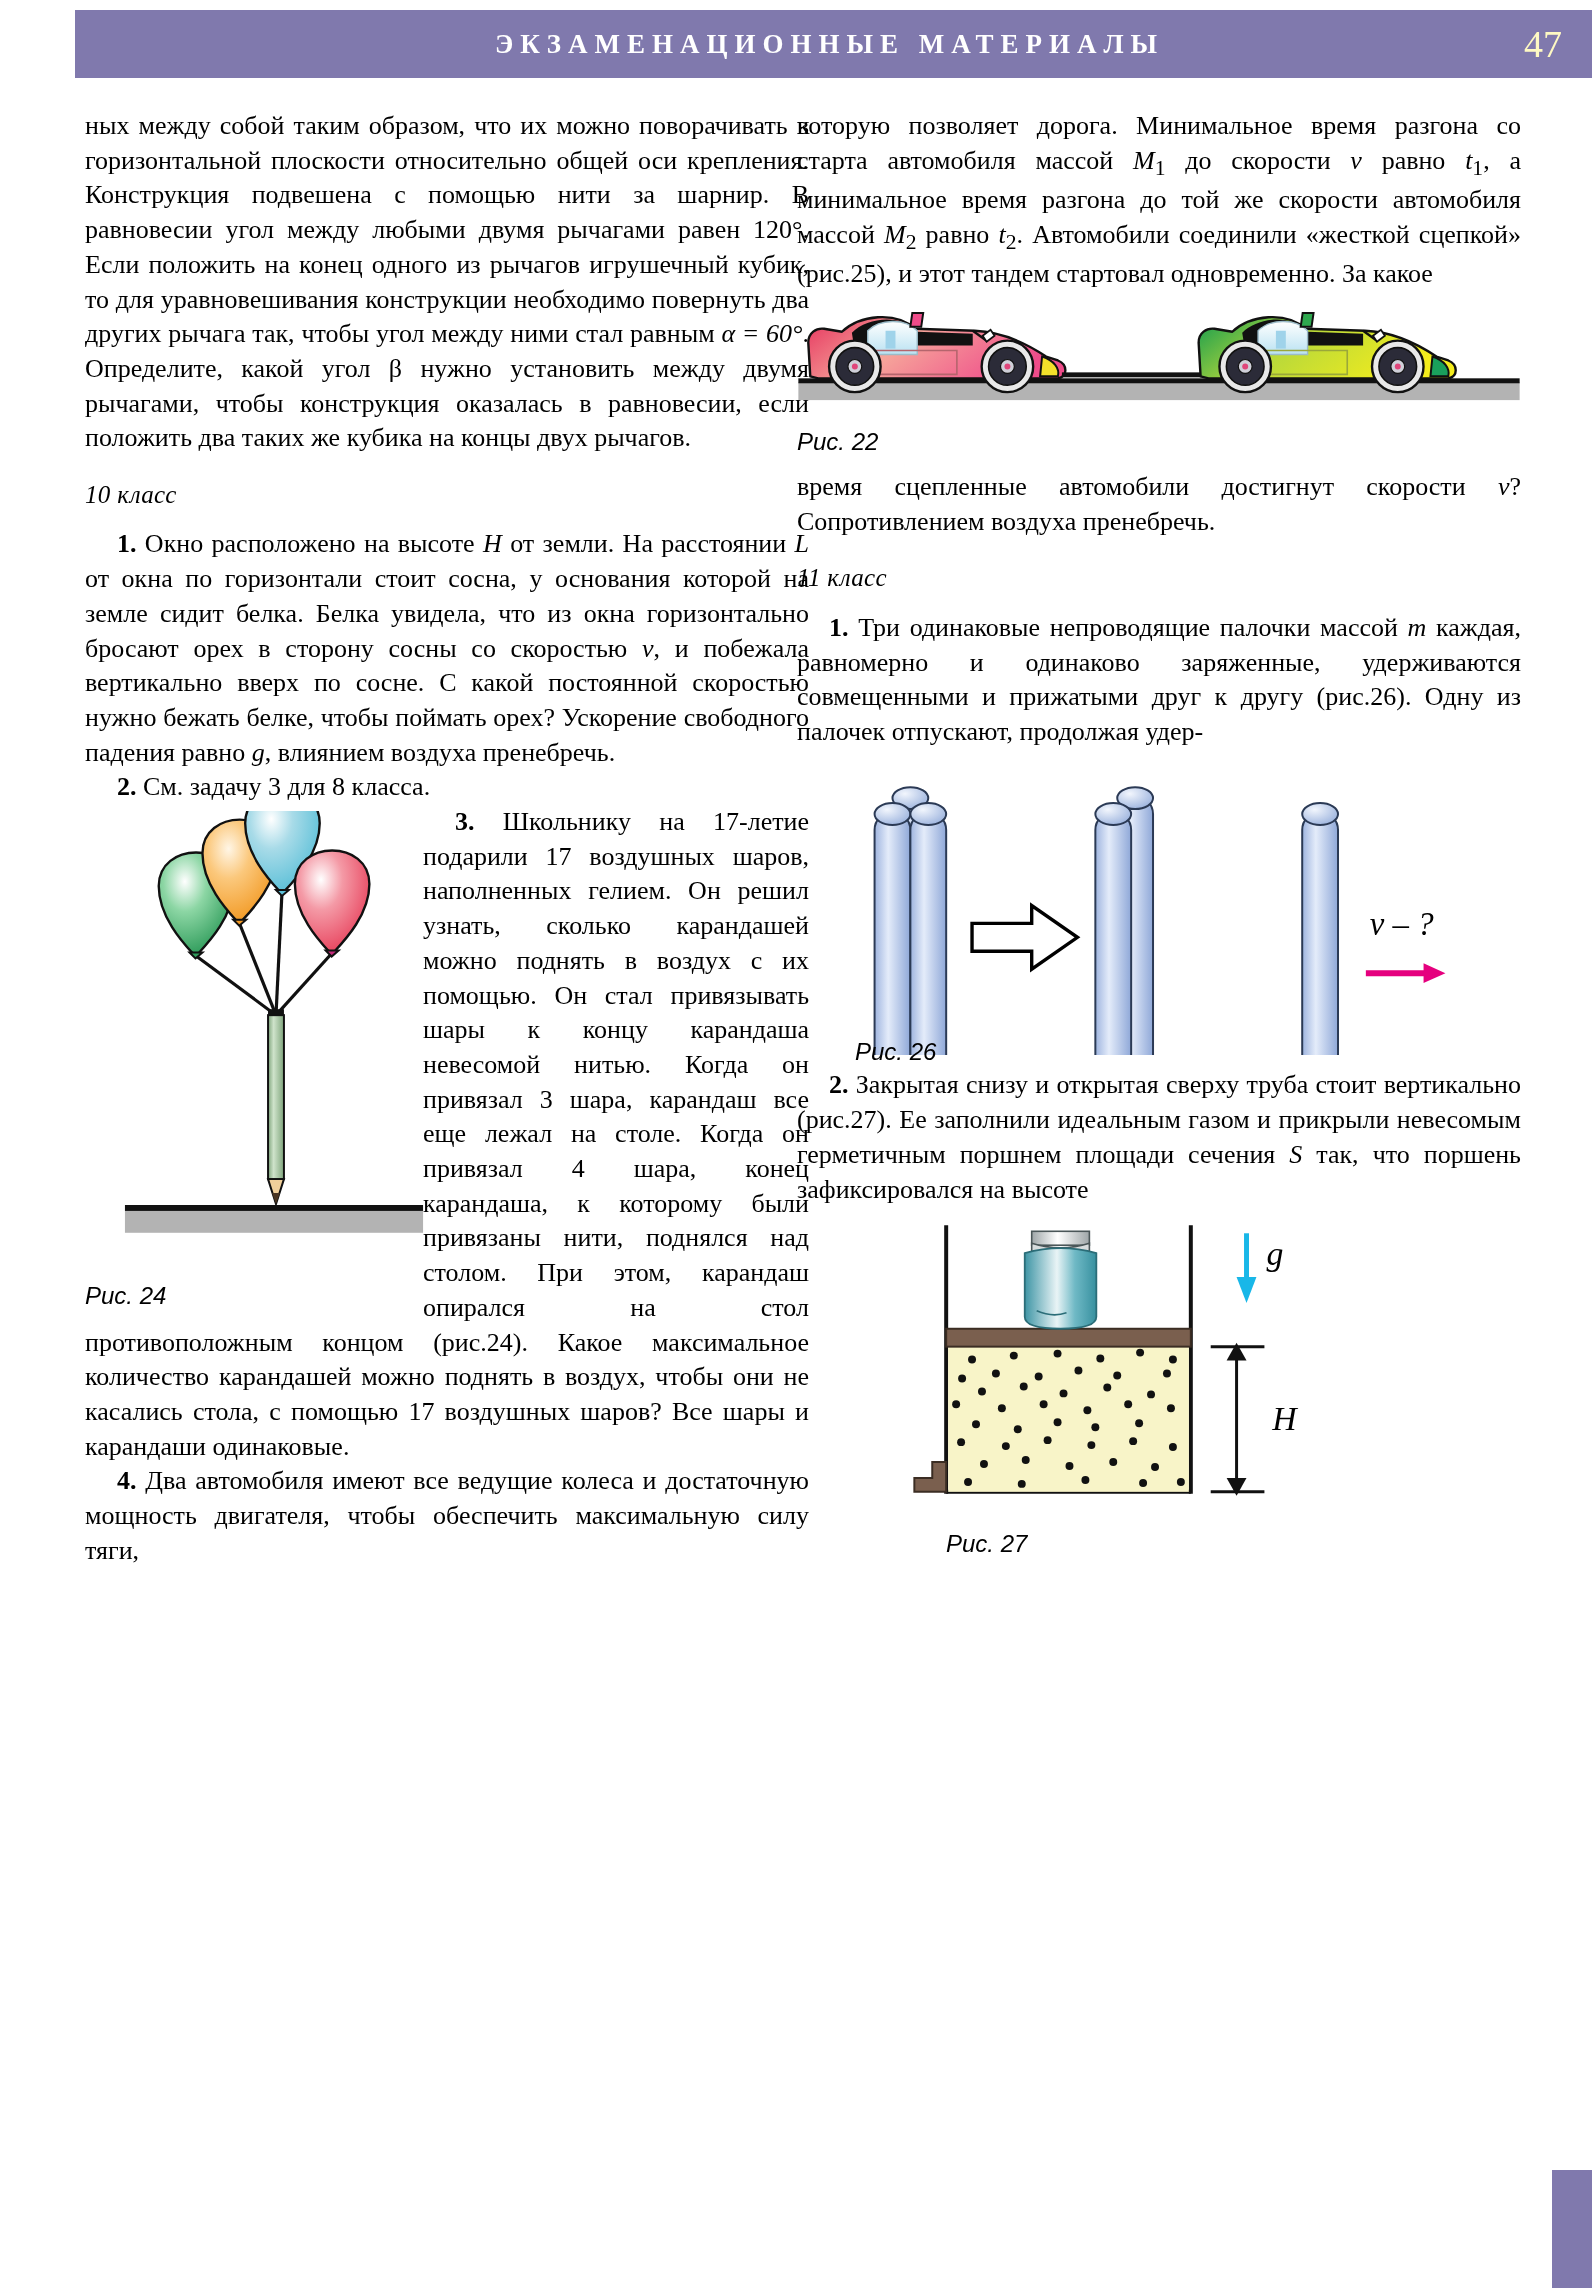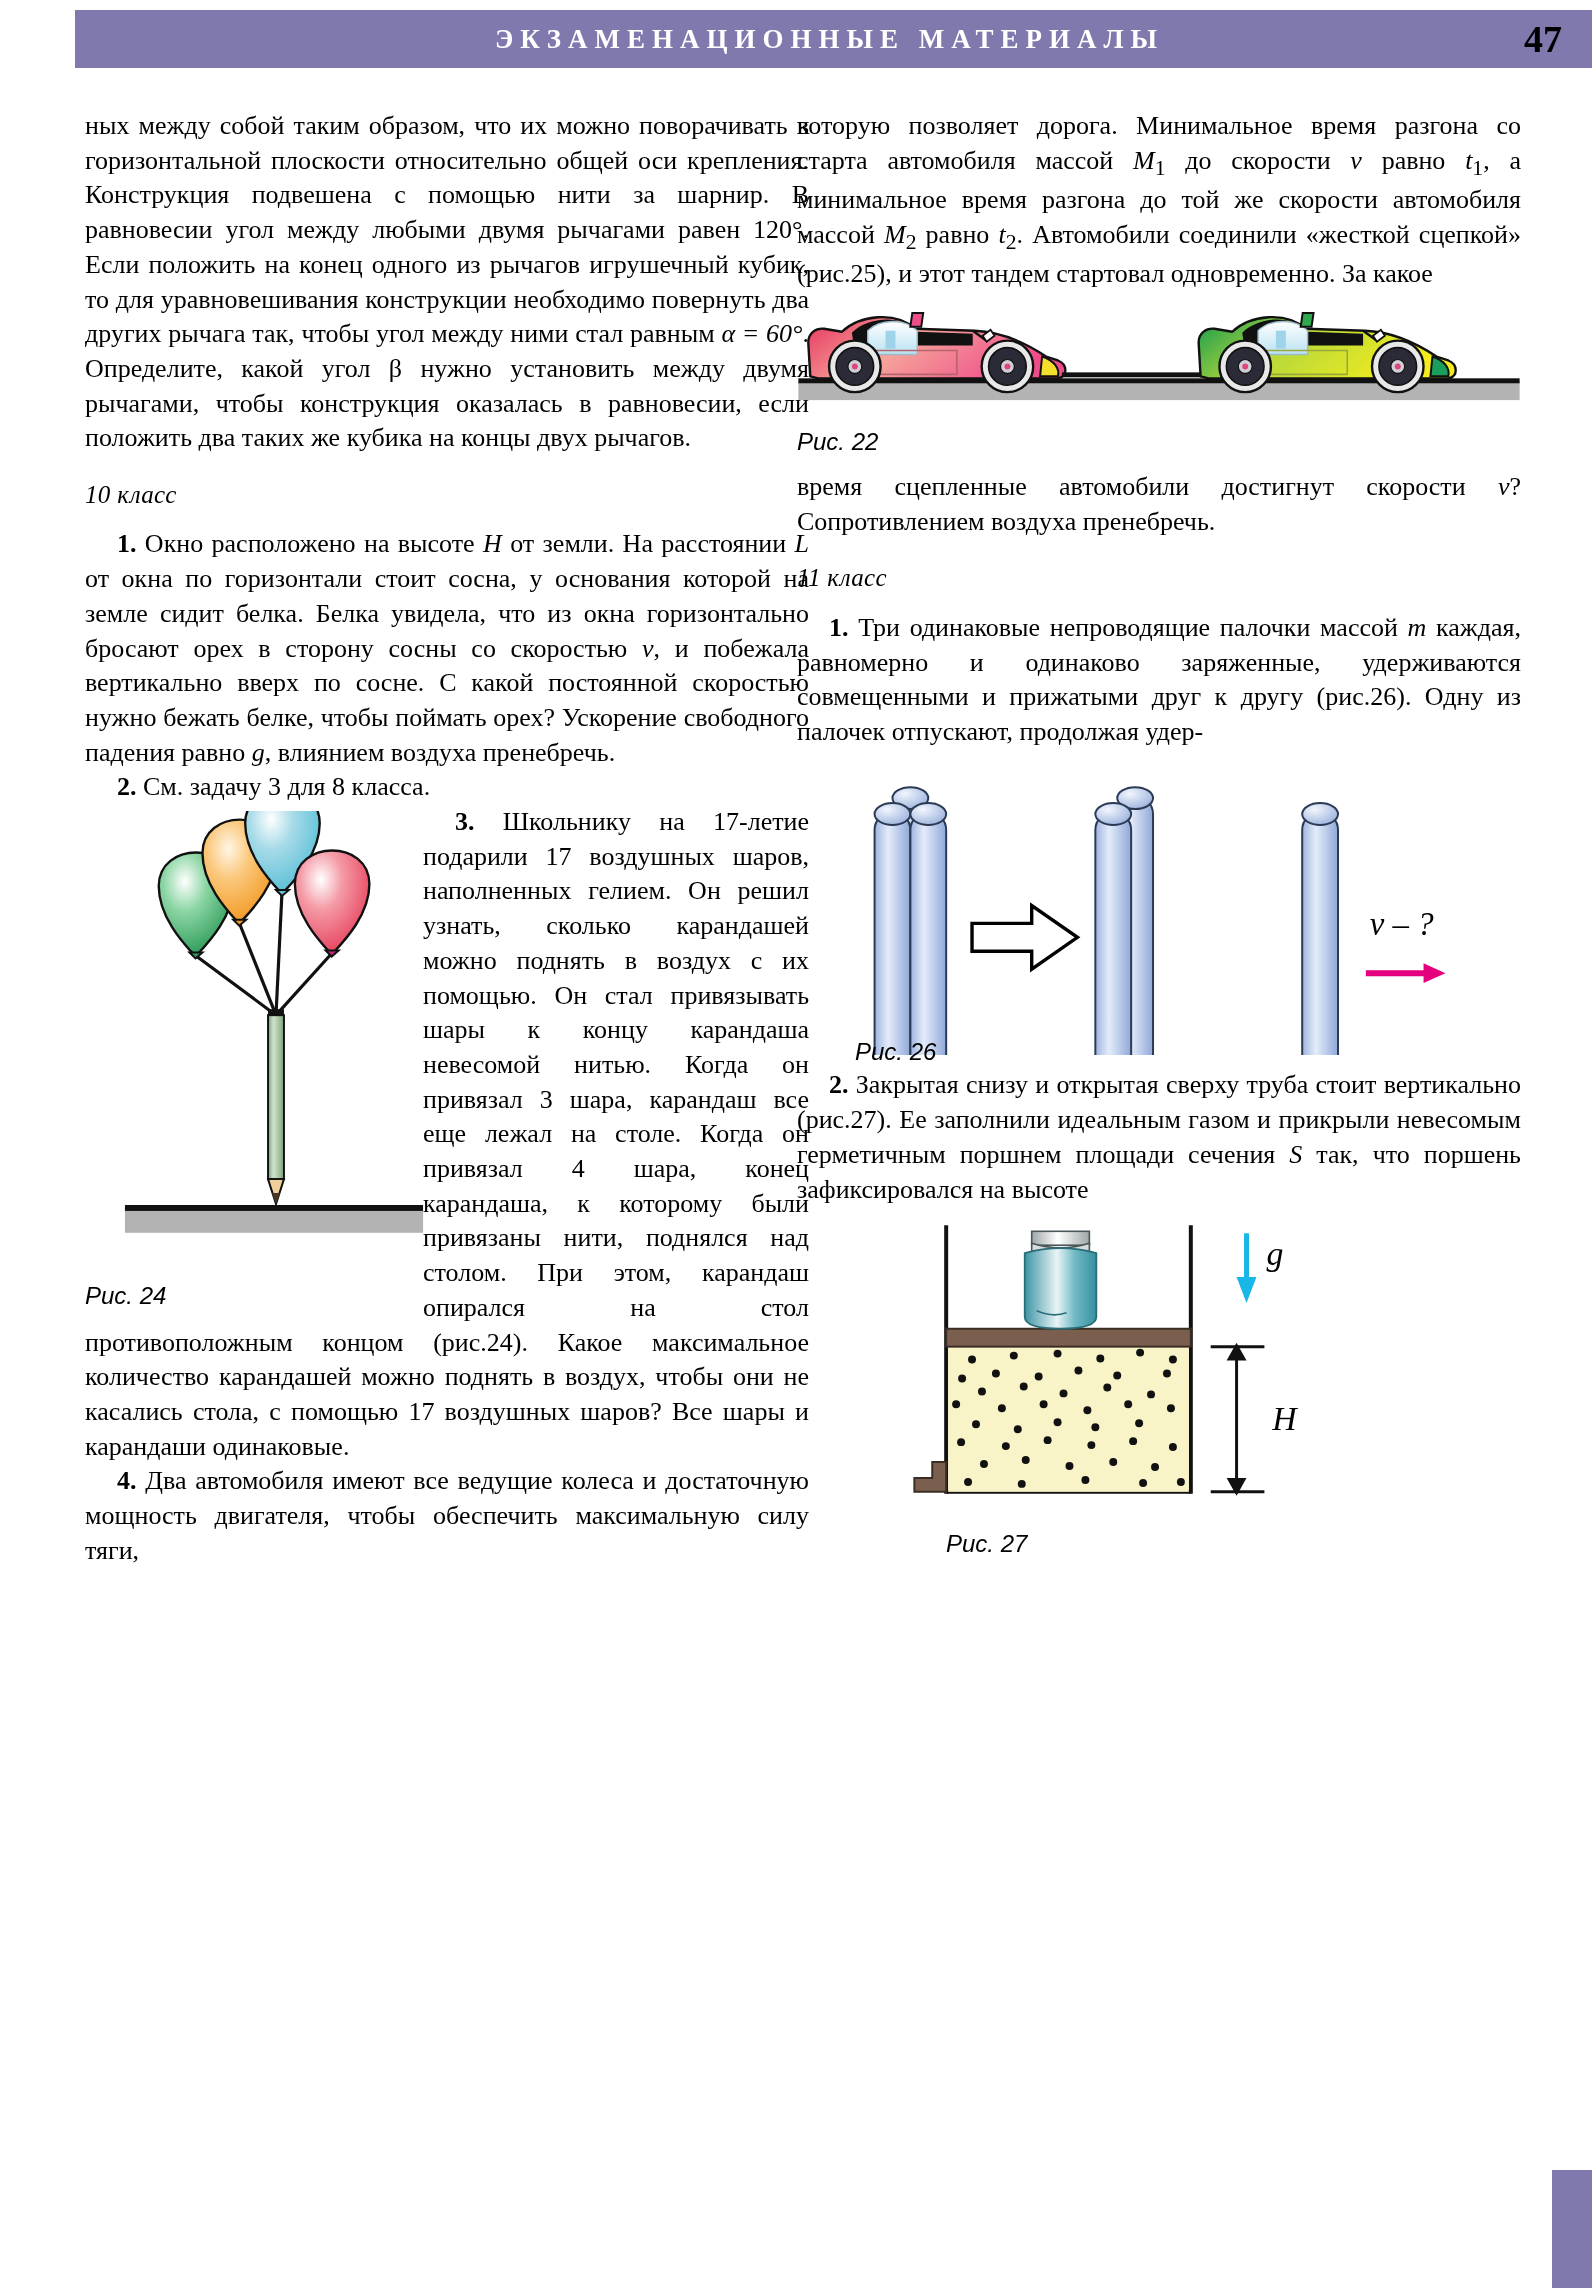--- a/index.html
+++ b/index.html
@@ -7,32 +7,32 @@
   body {
     width:1592px; height:2289px;
     background:#ffffff;
     font-family:"Liberation Serif", serif;
     position:relative;
     overflow:hidden;
   }
 
   
   .header {
-    position:absolute; left:75px; top:10px; width:1517px; height:58px;
+    position:absolute; left:75px; top:10px; width:1517px; height:68px;
     background:#8079ad;
     display:flex; align-items:center;
   }
   .header-title {
     flex:1; text-align:center; color:#ffffff;
     font-family:"Liberation Serif", serif;
     font-size:27px; font-weight:700; letter-spacing:7px;
     padding-left:60px;
   }
   .header-page {
-    color:#000000; font-size:38px; font-weight:700;
+    color:#fef9c3; font-size:38px; font-weight:400;
     font-family:"Liberation Serif", serif;
     padding-right:30px; line-height:1;
   }
 
   
   .col {
     position:absolute; top:109px; width:724px;
     font-size:26px; line-height:1.335;
     text-align:justify; color:#000;
     hyphens:none;

